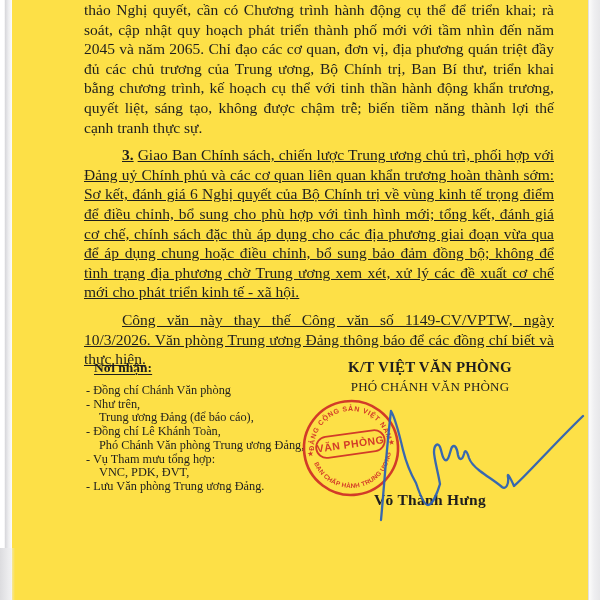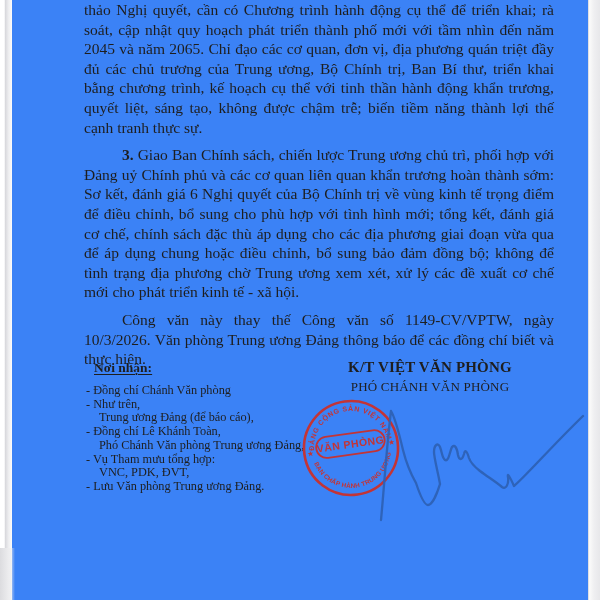--- a/index.html
+++ b/index.html
@@ -1,36 +1,36 @@
 <!DOCTYPE html>
 <html><head>
 <meta charset="utf-8">
 <style>
   html,body{margin:0;padding:0;background:#ffffff;}
   .screen{
     position:relative;width:600px;height:600px;overflow:hidden;
-    background:#3b82f6;color:#1e1e1e;
+    background:#fde047;color:#1e1e1e;
     font-family:"Liberation Serif", serif;
   }
   
   .edge-left{position:absolute;left:0;top:0;width:12px;height:600px;
     background:linear-gradient(to right,#ffffff 0%,#ffffff 35%,#d9d9dd 45%,#ededef 70%,#fcfcfb 100%);}
   .edge-right{position:absolute;right:0;top:0;width:11px;height:600px;
     background:linear-gradient(to left,#e7e7ea 0%,#efeff1 55%,#fcfcfb 100%);border-left:1px solid #e0e0e3;}
   .edge-corner{position:absolute;left:0;top:548px;width:15px;height:52px;
     background:linear-gradient(to right,#dcdcdf 0%,#ededef 60%,rgba(252,252,251,0) 100%);}
 
   .doc-text{
     position:absolute;left:84px;top:0px;width:470px;
     font-size:15.5px;line-height:19.6px;text-align:justify;
     letter-spacing:0px;
   }
   .para{margin:0;}
   .para.sp{margin-top:8px;}
-  .para.indent{text-indent:38px;}
+  .para.indent{text-indent:38px;text-decoration:underline;}
   .lead{font-weight:bold;margin-right:4px;}
   .lead:empty{display:none;margin:0;}
 
   .noi-label{position:absolute;left:94px;top:360px;font-size:13.5px;font-weight:bold;
     text-decoration:underline;text-underline-offset:2px;}
   .recipients{position:absolute;left:86px;top:384px;font-size:12.3px;line-height:13.7px;}
   .recipients .cont{padding-left:13px;}
 
   .signer-titles{position:absolute;left:320px;top:358px;width:220px;text-align:center;line-height:19px;}
   .kt{font-size:15px;font-weight:bold;letter-spacing:0.2px;}
@@ -88,20 +88,21 @@
       <text font-size="6.4" font-weight="bold" fill="#cf2e26" letter-spacing="0.2">
         <textPath href="#arcBottom" startOffset="50%" text-anchor="middle">BAN CHẤP HÀNH TRUNG ƯƠNG</textPath>
       </text>
       <text x="14" y="57.5" font-size="7.5" fill="#cf2e26" text-anchor="middle">★</text>
       <text x="96" y="57.5" font-size="7.5" fill="#cf2e26" text-anchor="middle">★</text>
       <rect x="20.5" y="40.5" width="69" height="21" rx="10.5" stroke="#cf2e26" stroke-width="1.8" fill="none"></rect>
       <text x="55" y="54.8" font-size="10.5" font-weight="bold" fill="#cf2e26" text-anchor="middle" letter-spacing="0.5">VĂN PHÒNG</text>
     </g>
   </svg>
 
+  <div class="signer-name">Võ Thành Hưng</div>
 
   <svg class="sig-svg" viewBox="0 0 216 132" aria-hidden="true">
     <path d="M 9,122
              C 12,90 15,45 19,13
              C 22,18 27,35 31,52
              C 35,68 40,78 44,85
              C 48,97 52,107 56,107
              C 60,107 65,96 68,86
              C 66,74 62,60 62,54
              C 62,47 66,44 68,49

